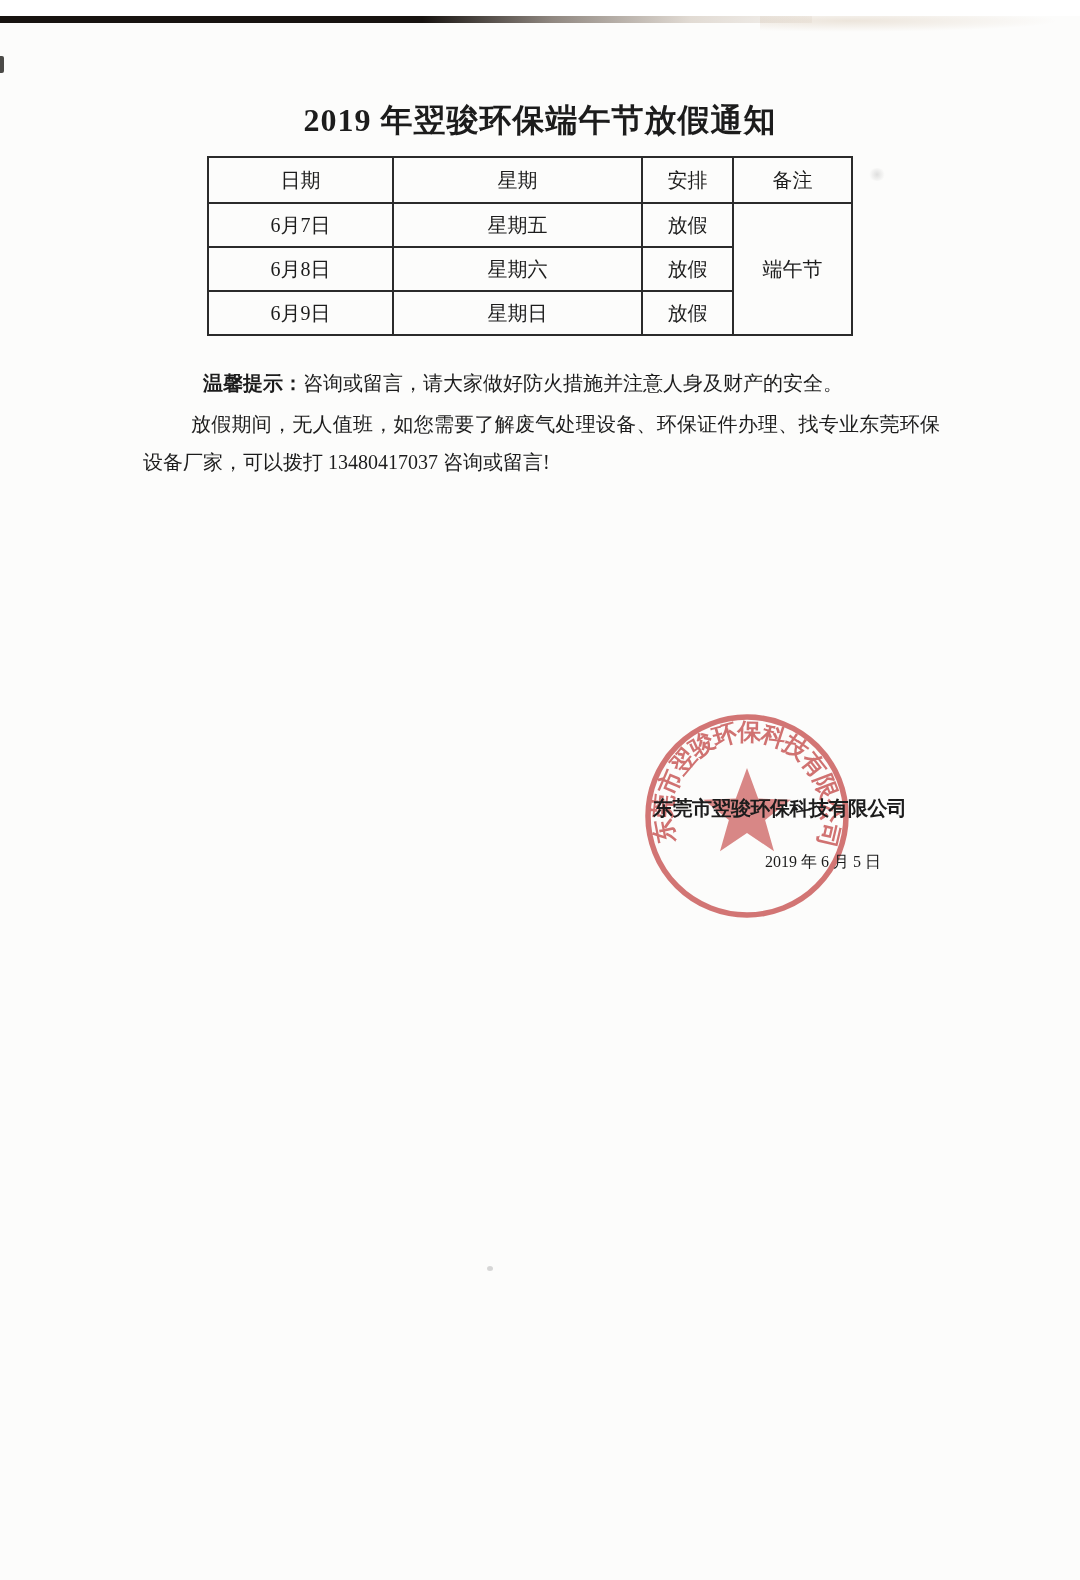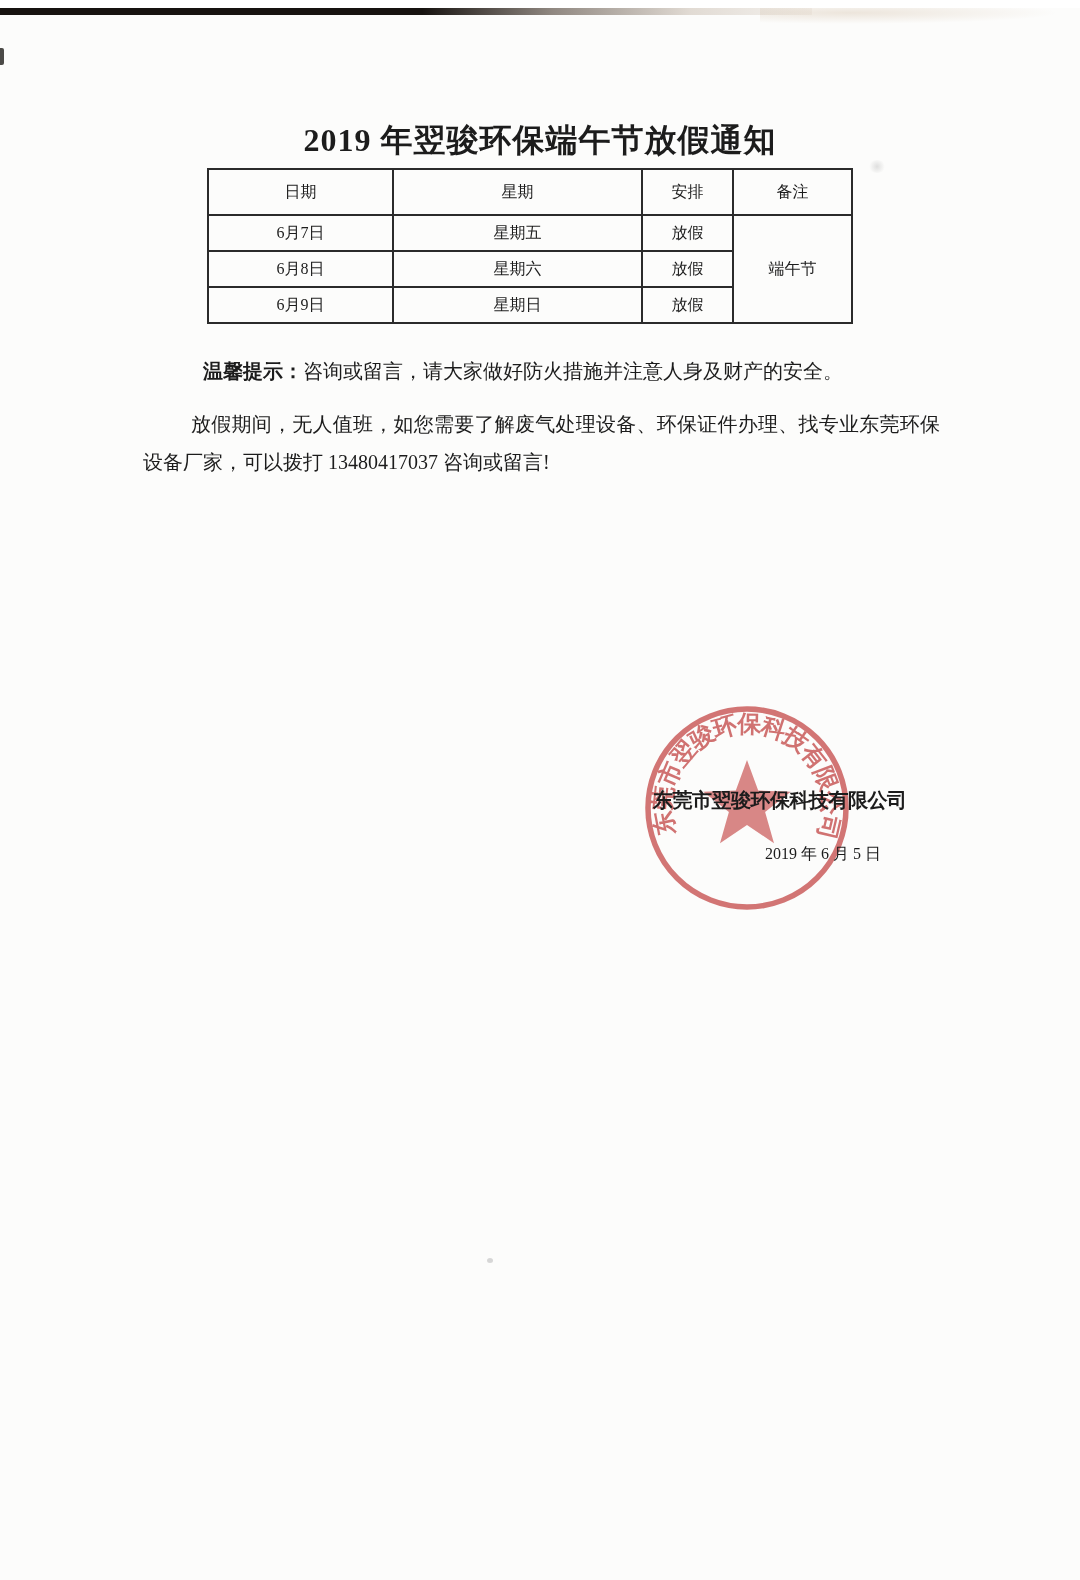--- a/index.html
+++ b/index.html
@@ -42,22 +42,22 @@
     width: 18px; height: 13px; border-radius: 50%;
     background: radial-gradient(circle, rgba(120,120,120,0.22), rgba(120,120,120,0) 70%);
   }
   .scan-dot-1 {
     position: absolute; top: 1250px; left: 487px;
     width: 6px; height: 5px; border-radius: 50%;
     background: #a9a9a9; opacity: 0.45;
   }
   
   .title {
-    margin: 8px;
-    padding-top: 112px;
+    margin: 16px;
+    padding-top: 84px;
     text-align: center;
     font-size: 32px;
     line-height: 40px;
     font-weight: bold;
     letter-spacing: 1px;
   }
   .content {
     margin-left: 143px;
     margin-right: 140px;
     font-size: 20px;
@@ -76,42 +76,42 @@
   table.holiday {
     border-collapse: collapse;
     table-layout: fixed;
     width: 636px;
   }
   table.holiday th, table.holiday td {
     border: 2px solid #2b2b2b;
     text-align: center;
     vertical-align: middle;
     font-weight: normal;
-    font-size: 16px;
+    font-size: 20px;
     padding: 0;
   }
   table.holiday tr.hdr  { height: 46px; }
-  table.holiday tr.row  { height: 36px; }
+  table.holiday tr.row  { height: 44px; }
   .col-date  { width: 183px; }
   .col-week  { width: 247px; }
   .col-plan  { width: 89px;  }
   .col-note  { width: 117px; }
   .tip {
     margin-top: 28px;
     line-height: 38px;
     text-indent: 3em;
   }
   .tip b { font-weight: bold; }
   .company-intro {
     margin-top: 17px;
     line-height: 34px;
     text-indent: 2.4em;
   }
   .duty-note {
-    margin-top: 15px;
+    margin-top: 3px;
     line-height: 38px;
     text-indent: 2.4em;
   }
   
   .sig-company {
     position: absolute;
     top: 779px; left: 653px;
     font-size: 20px;
     font-weight: 600;
     letter-spacing: -0.5px;

